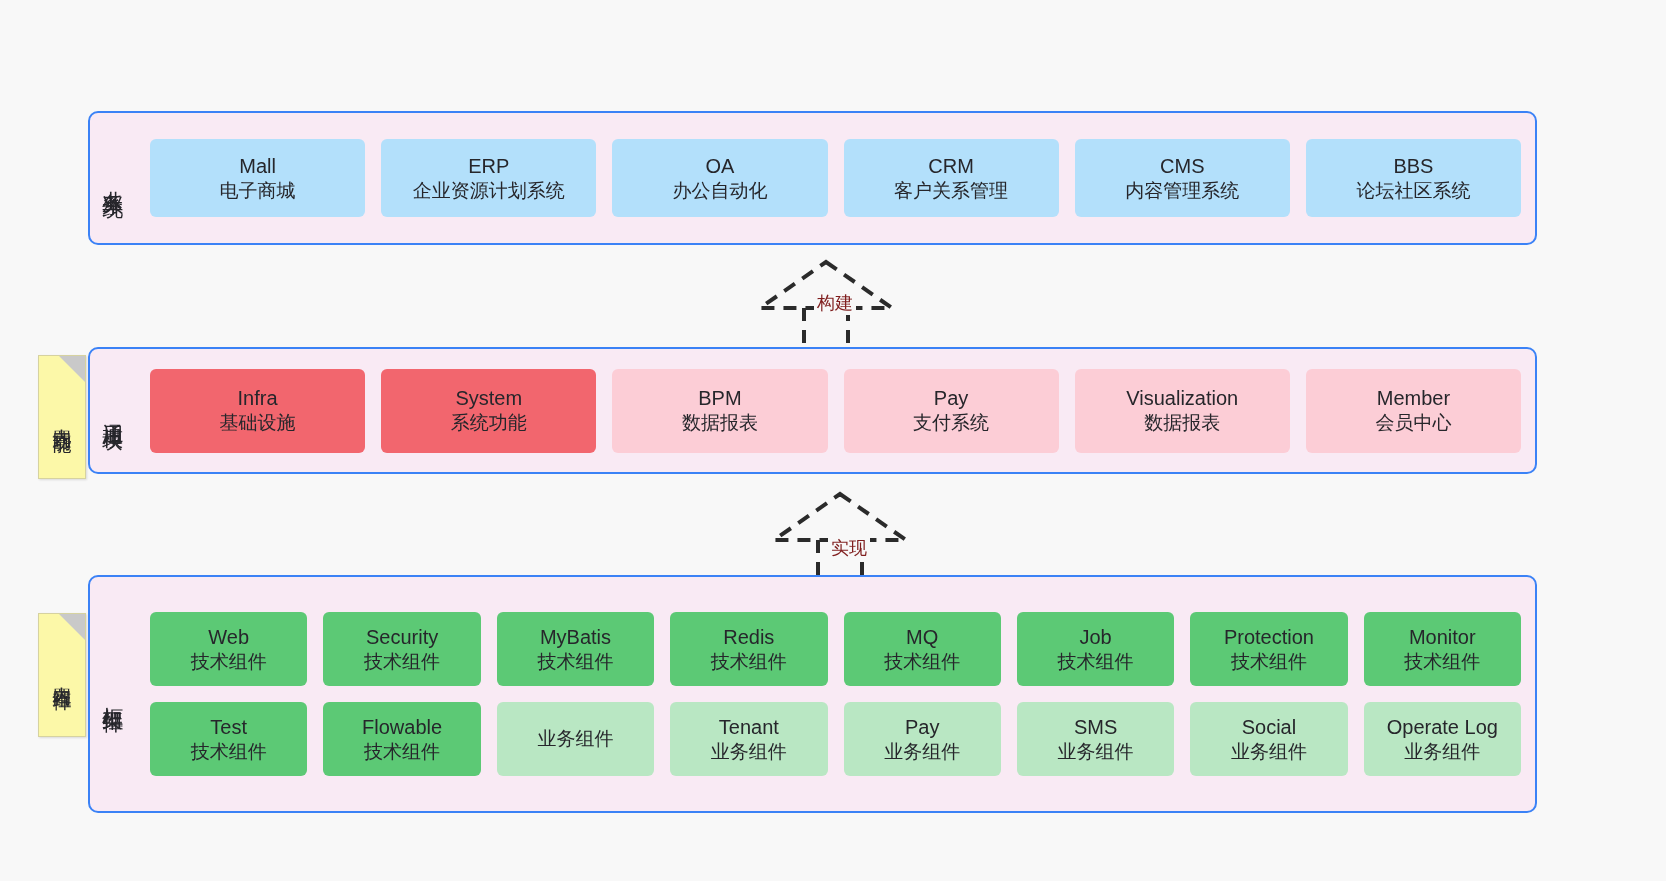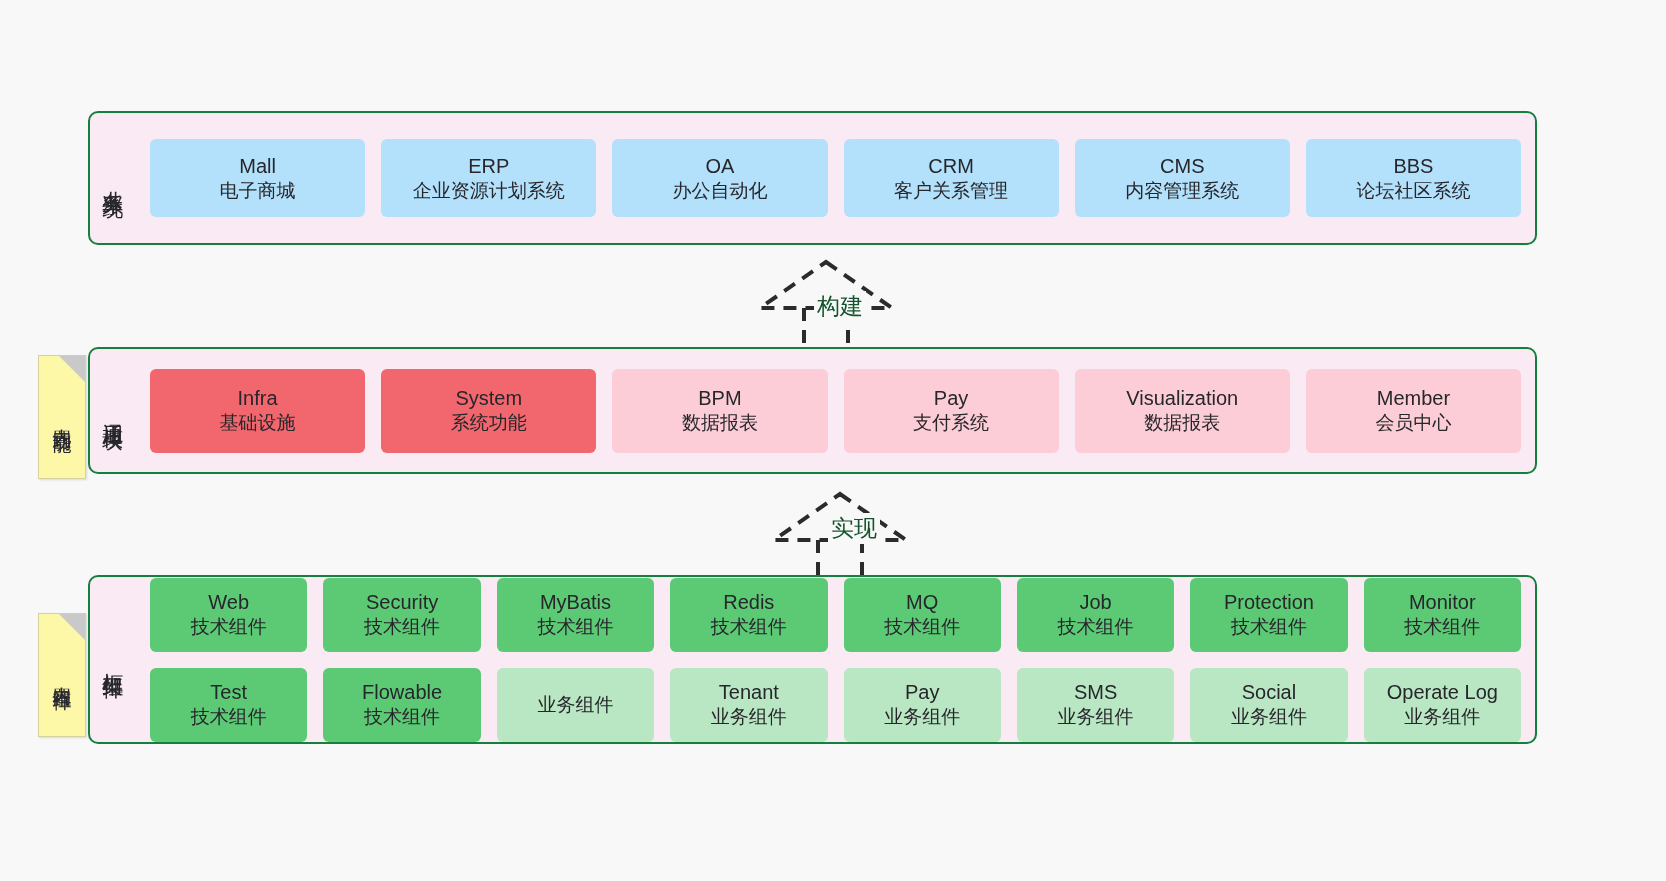--- a/index.html
+++ b/index.html
@@ -9,21 +9,21 @@
     font-family: "Liberation Sans", "DejaVu Sans", sans-serif;
     position: relative;
     overflow: hidden;
   }
   .canvas { position: relative; width: 1666px; height: 881px; }
 
   
   .layer {
     position: absolute;
     background: #f9eaf4;
-    border: 2px solid #15803d;
+    border: 2px solid #3b82f6;
     border-radius: 10px;
     display: flex;
     align-items: stretch;
   }
   .layer-label {
     flex: 0 0 auto;
     width: 46px;
     display: flex;
     align-items: center;
     justify-content: center;
@@ -97,22 +97,22 @@
     top: 0; right: 0;
     width: 0; height: 0;
     border-left: 26px solid transparent;
     border-top: 26px solid #c9c9c9;
   }
 
   
   .uml-arrow { position: absolute; }
   .uml-label {
     position: absolute;
-    font-size: 23px;
-    color: #14532d;
+    font-size: 18px;
+    color: #7f1d1d;
     background: #f8f8f8;
     padding: 0 3px;
     white-space: nowrap;
   }
 </style>
 </head>
 <body>
 
 <div class="canvas">
 
@@ -193,28 +193,28 @@
       </div>
     </div>
   </div>
 
   <svg class="uml-arrow" style="left:772px; top:490px; width:150px; height:92px;" viewBox="0 0 150 92">
     <polygon points="68,4 134,50 2,50" fill="#f8f8f8" stroke="#2b2b2b" stroke-width="4" stroke-dasharray="13,9" stroke-linejoin="miter"></polygon>
     <path d="M 46,50 L 46,92" fill="none" stroke="#2b2b2b" stroke-width="4" stroke-dasharray="13,9"></path>
     <path d="M 90,50 L 90,92" fill="none" stroke="#2b2b2b" stroke-width="4" stroke-dasharray="13,9"></path>
     <path d="M 46,90 L 90,90" fill="none" stroke="#2b2b2b" stroke-width="4" stroke-dasharray="13,9"></path>
   </svg>
-  <div class="uml-label" style="left:828px; top:513px;">实现</div>
+  <div class="uml-label" style="left:828px; top:536px;">实现</div>
 
   <div class="sticky" style="left:38px; top:613px; width:48px; height:124px;">
     <span class="fold"></span>
     <span>内置组件</span>
   </div>
 
-  <div class="layer" style="left:88px; top:575px; width:1449px; height:169px;">
+  <div class="layer" style="left:88px; top:575px; width:1449px; height:238px;">
     <div class="layer-label">框架组件</div>
     <div class="layer-body">
 
       <div class="row">
         <div class="card c-green h-comp">
           <span class="t1">Web</span>
           <span class="t2">技术组件</span>
         </div>
         <div class="card c-green h-comp">
           <span class="t1">Security</span>

